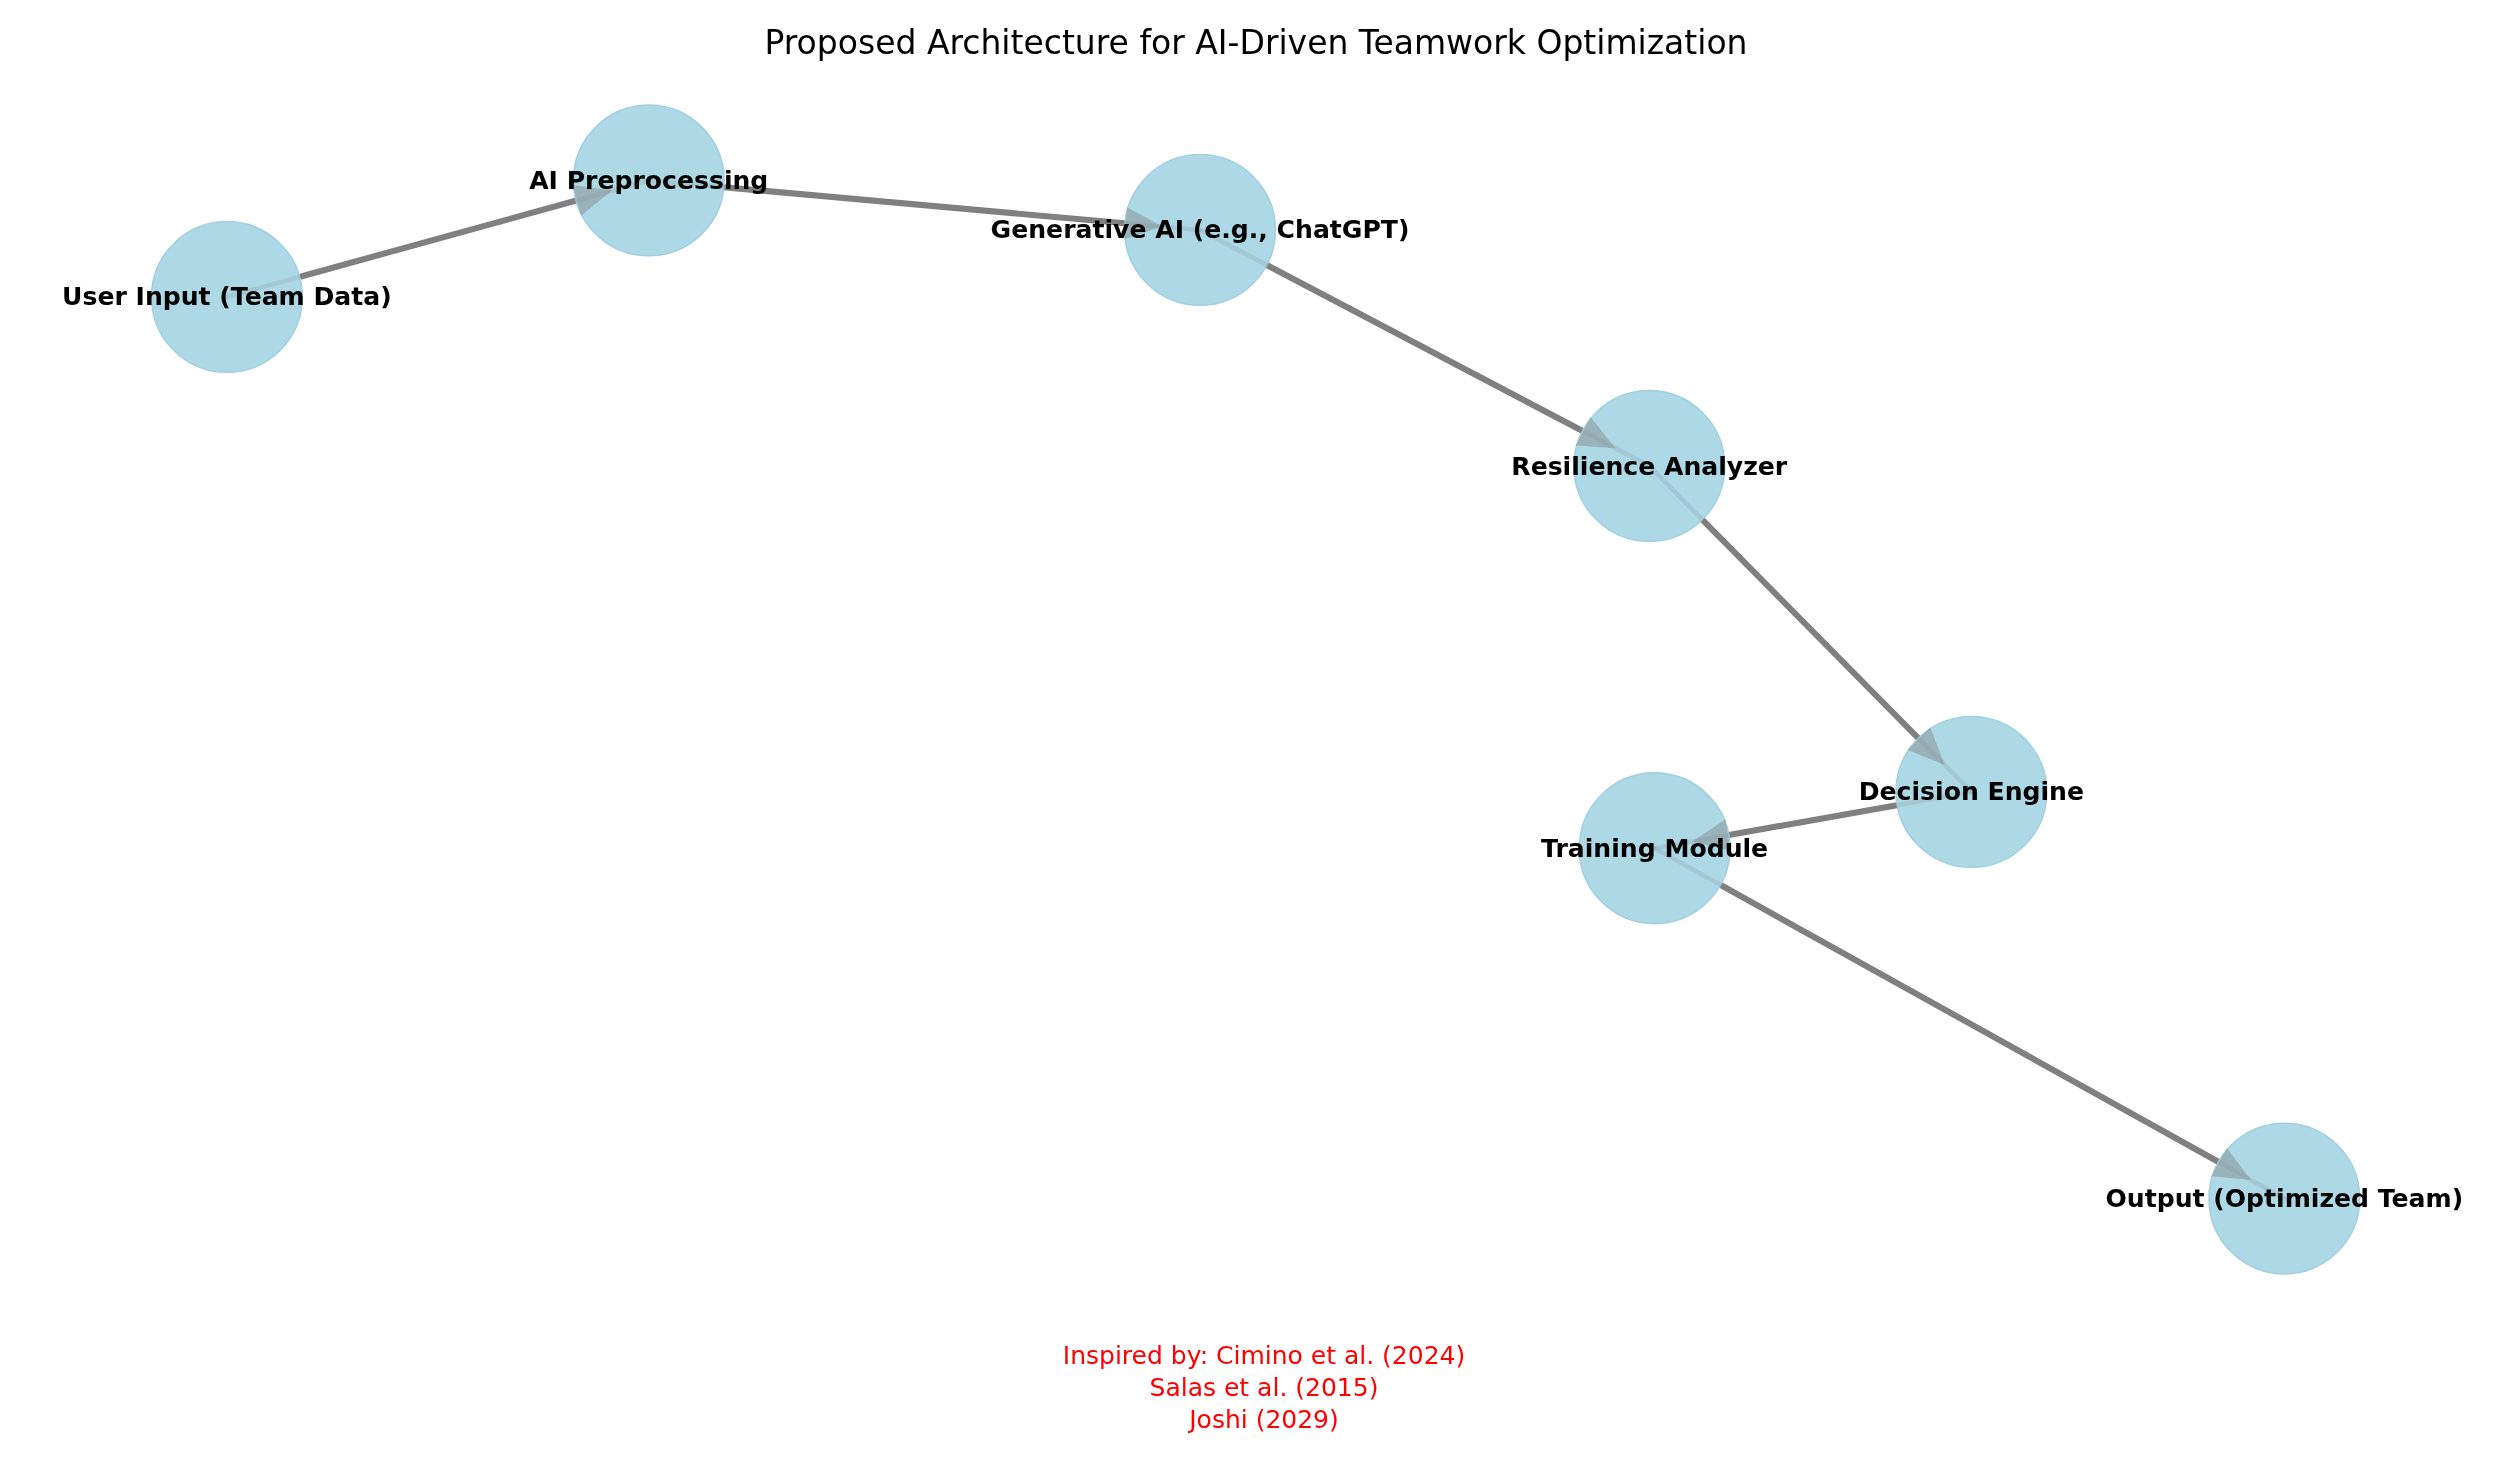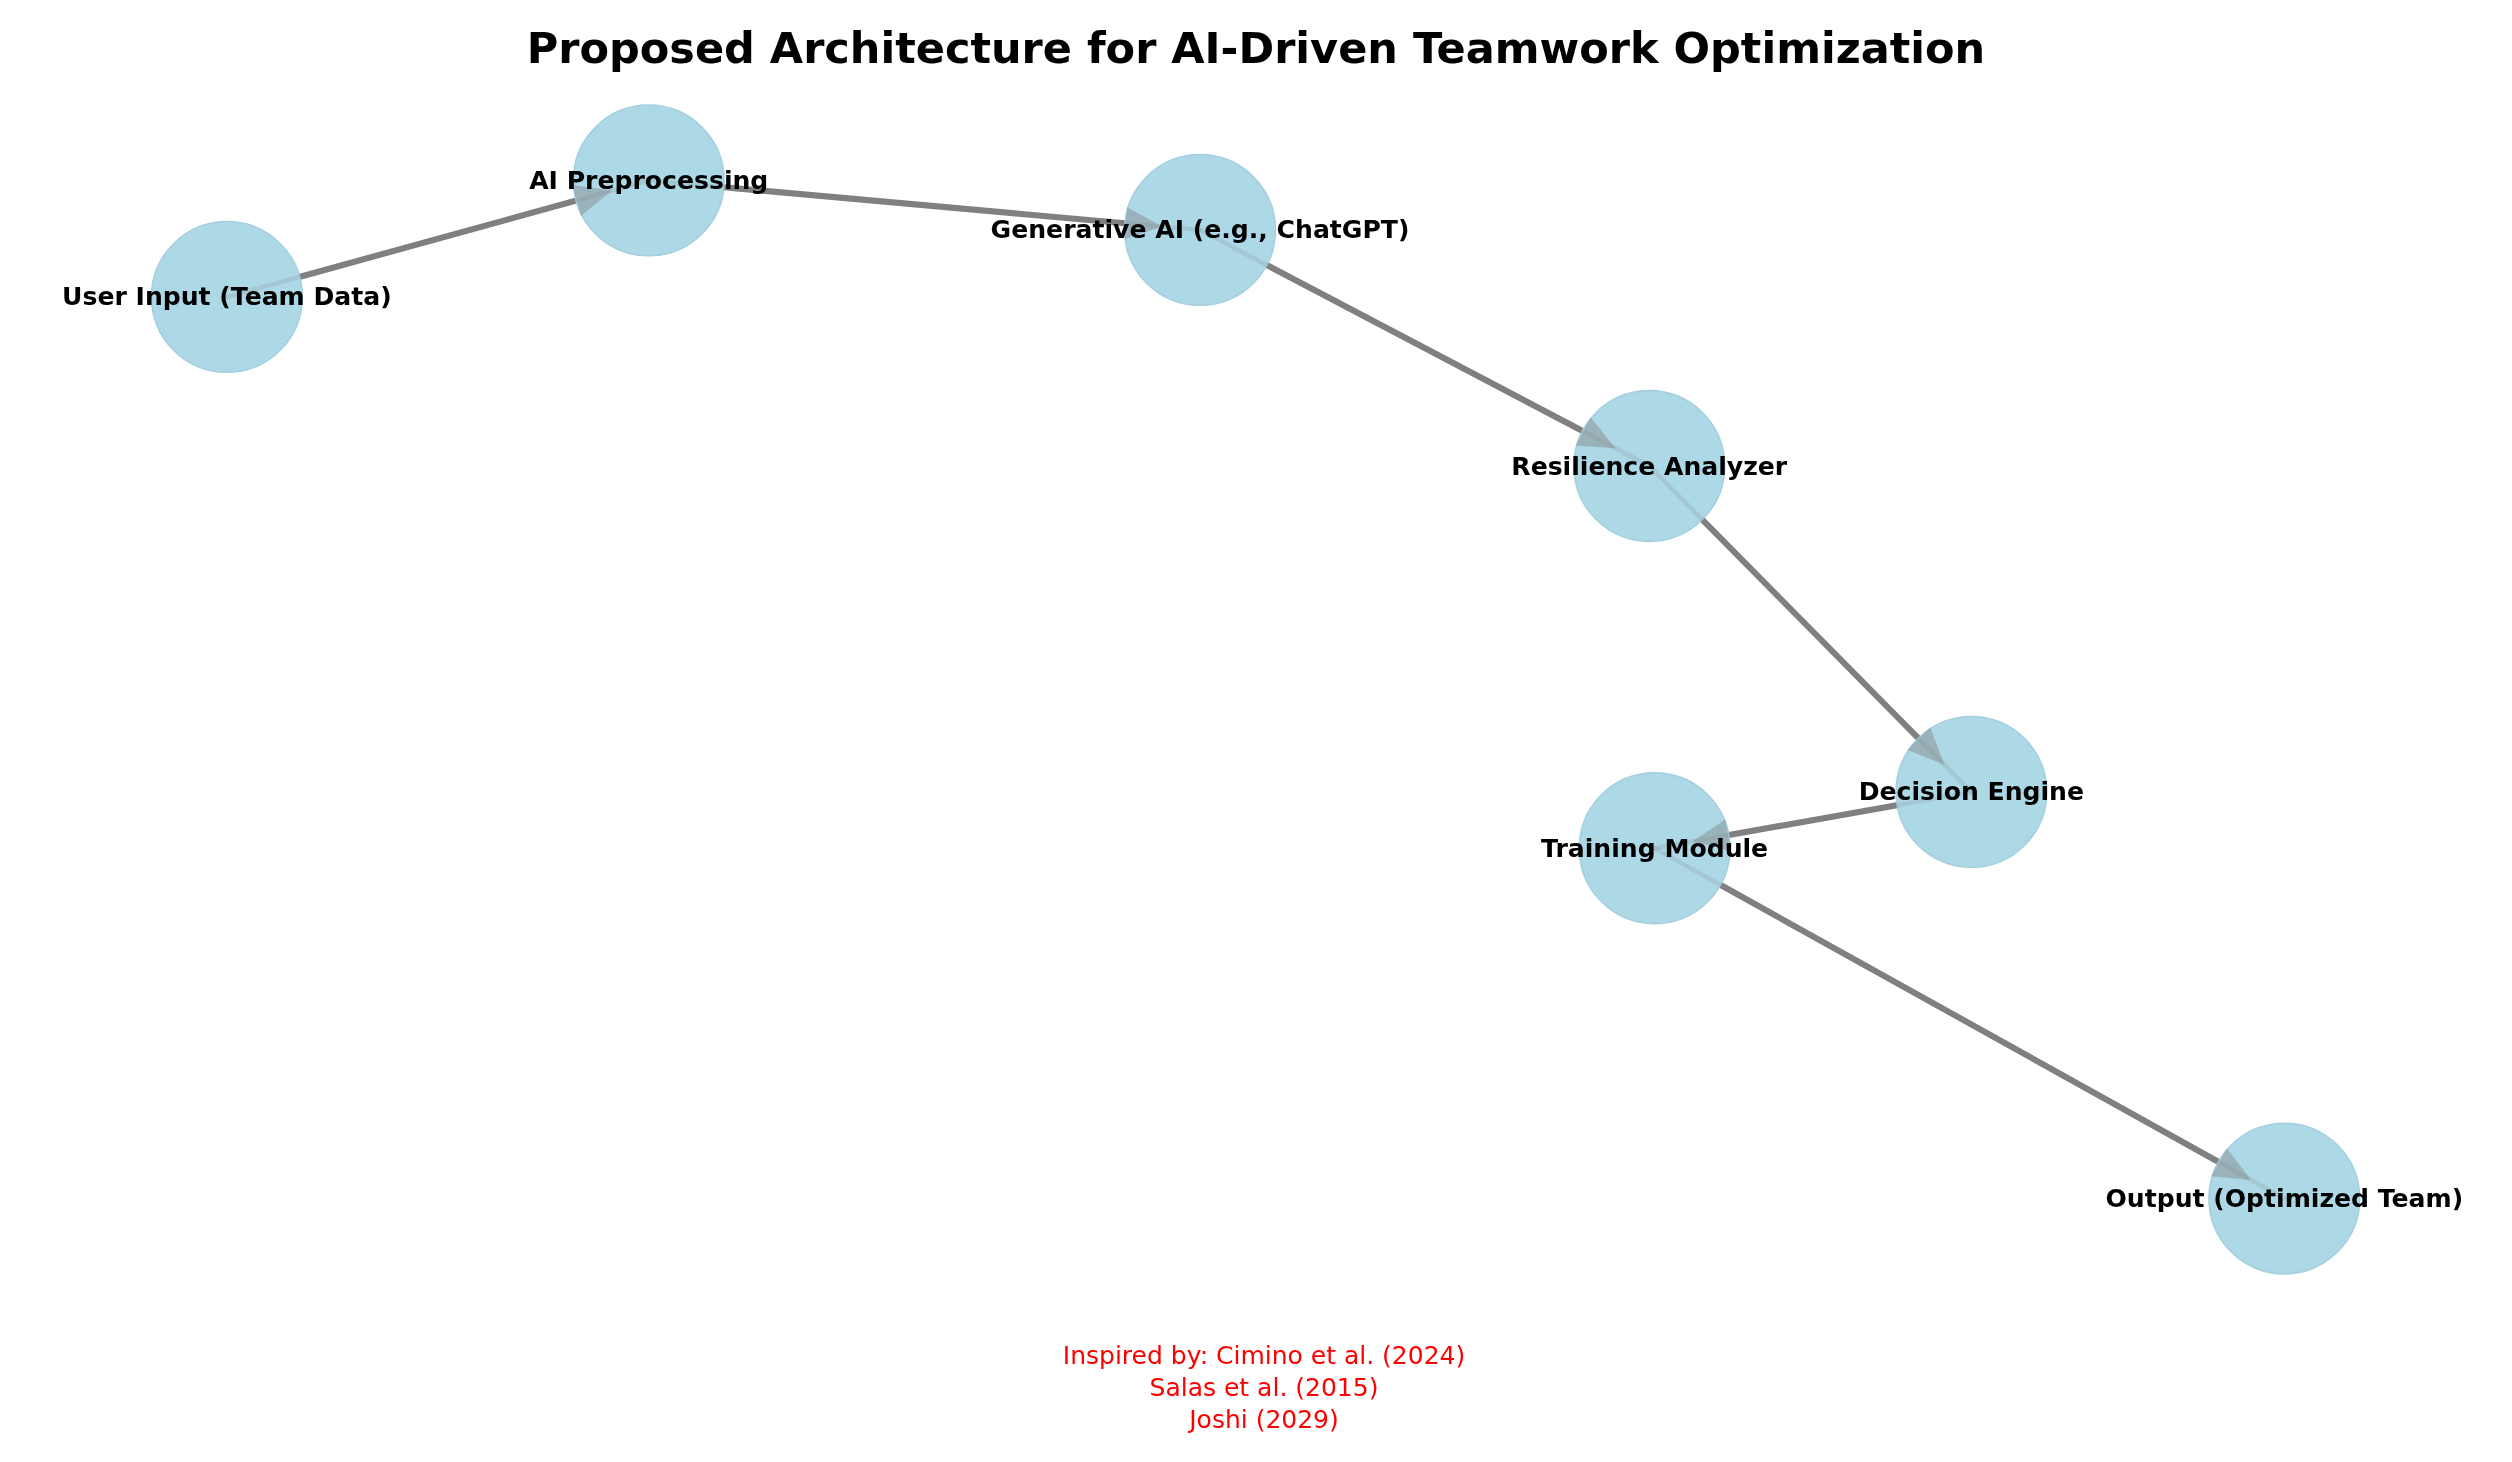--- a/index.html
+++ b/index.html
@@ -19,22 +19,22 @@
     left: 0; top: 0;
     width: 2512px; height: 1462px;
     background: #ffffff;
   }
   .diagram-title {
     position: absolute;
     left: 0;
     top: 23px;
     width: 2512px;
     text-align: center;
-    font-size: 43px;
-    font-weight: 700;
+    font-size: 33px;
+    font-weight: 400;
     color: #000000;
     white-space: nowrap;
   }
   svg.graph {
     position: absolute;
     left: 0; top: 0;
   }
   .graph text {
     font-family: "DejaVu Sans", sans-serif;
     font-weight: bold;

